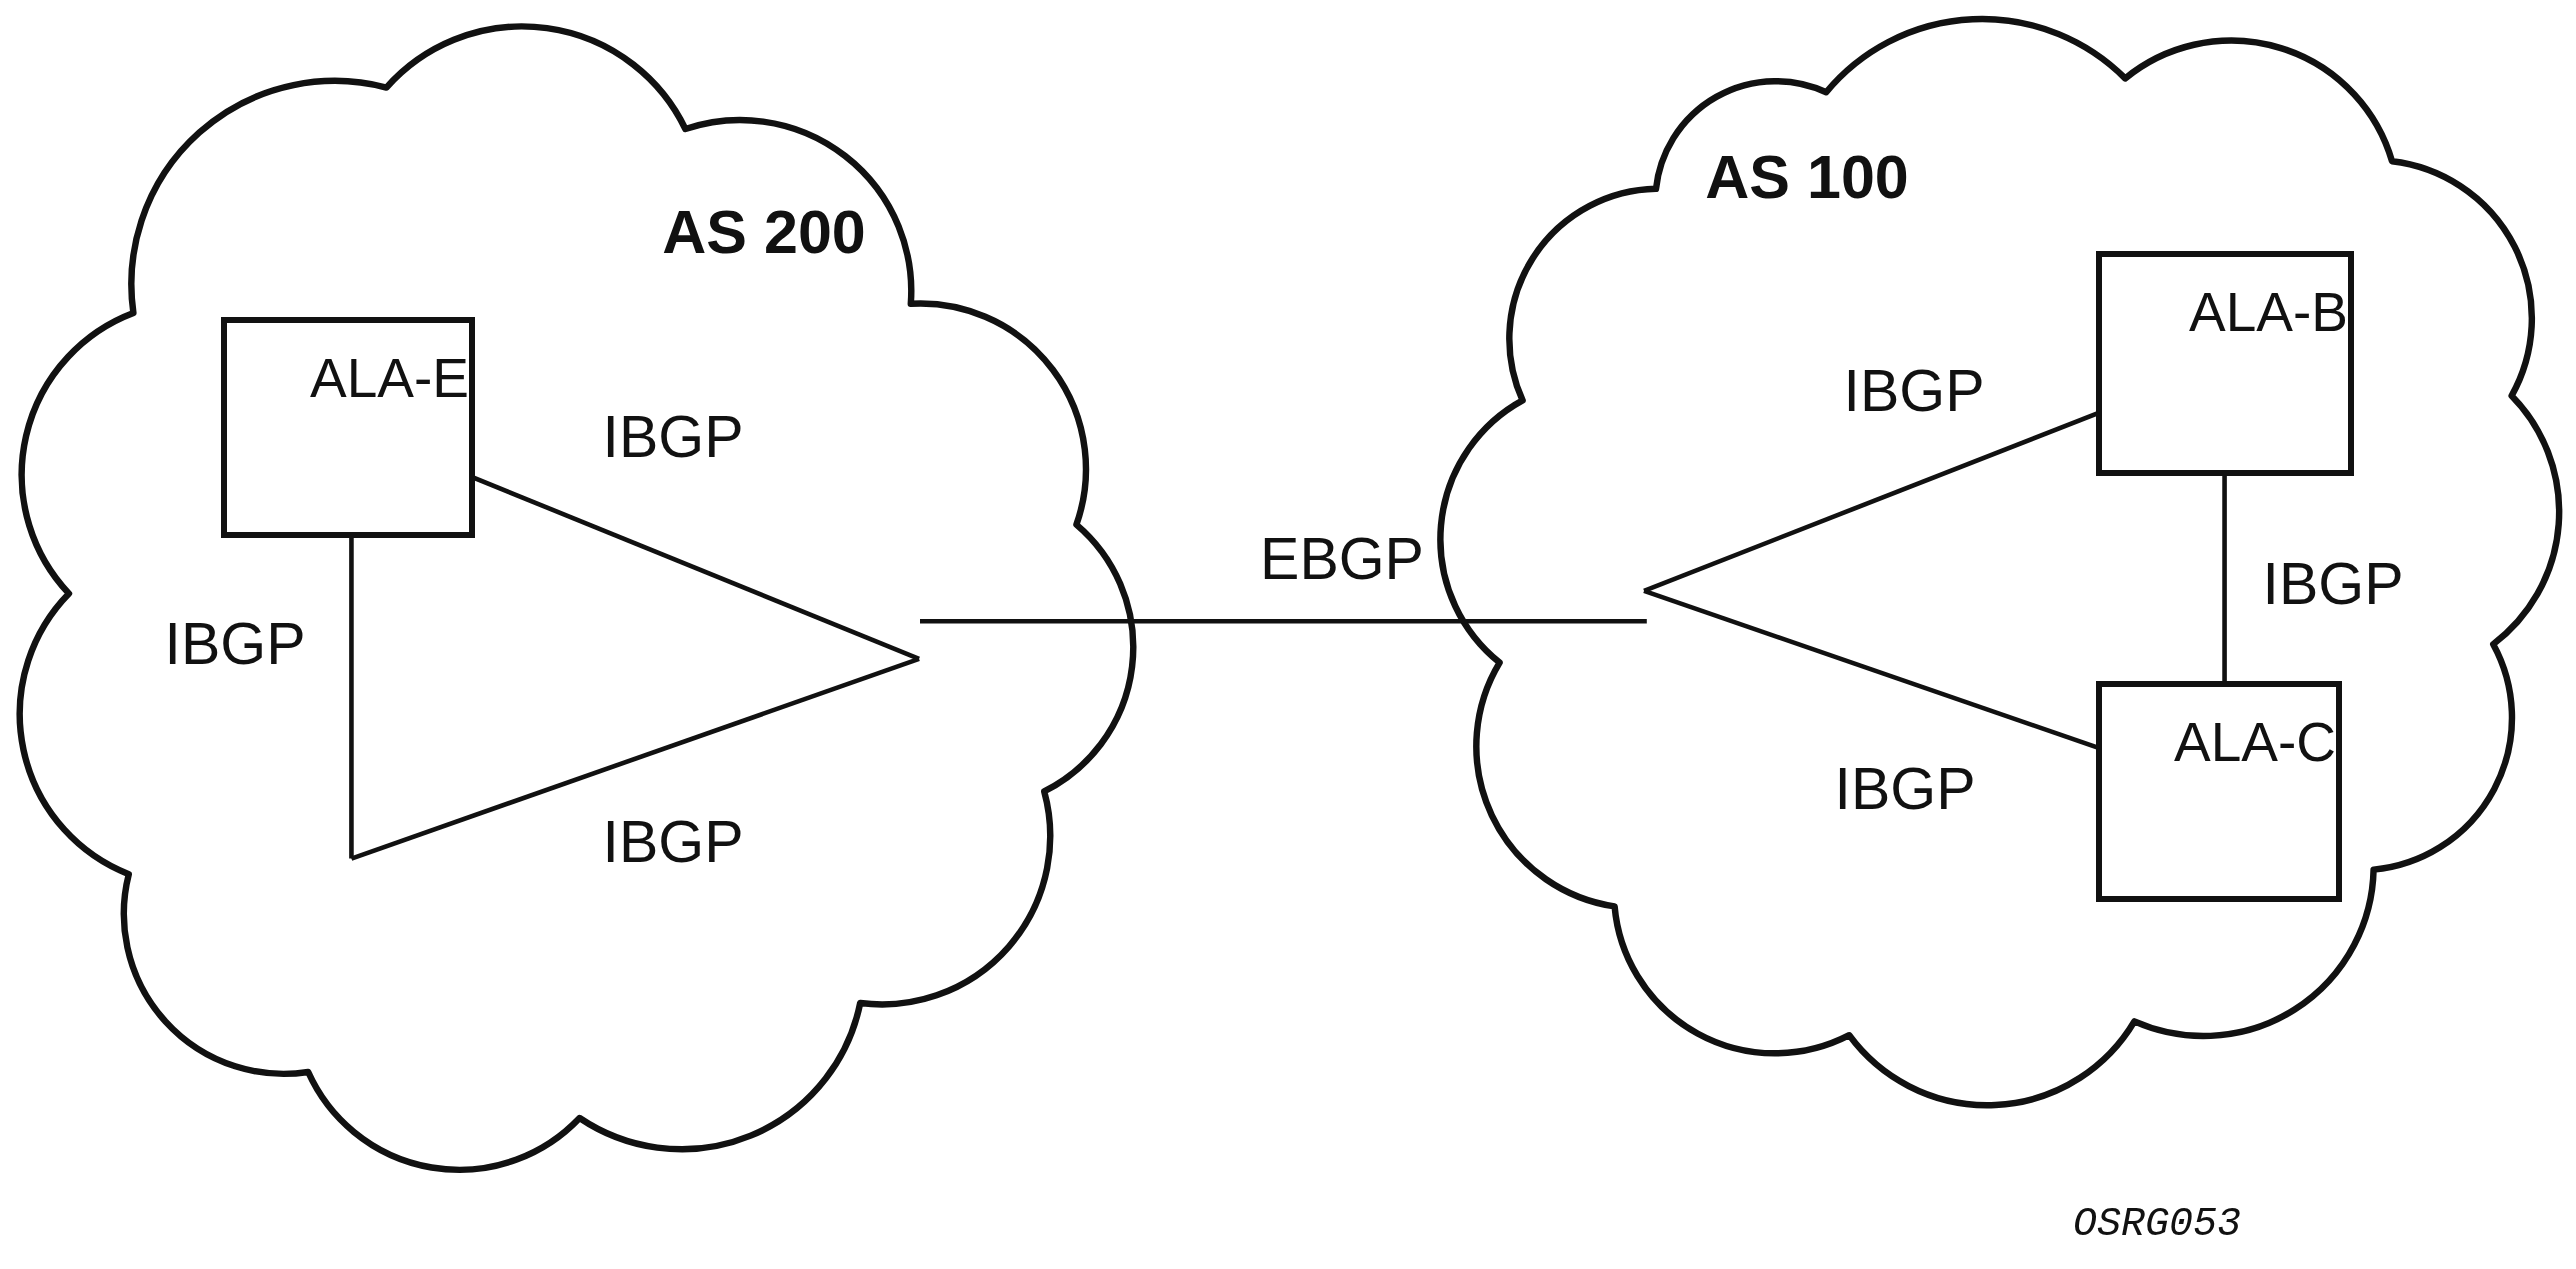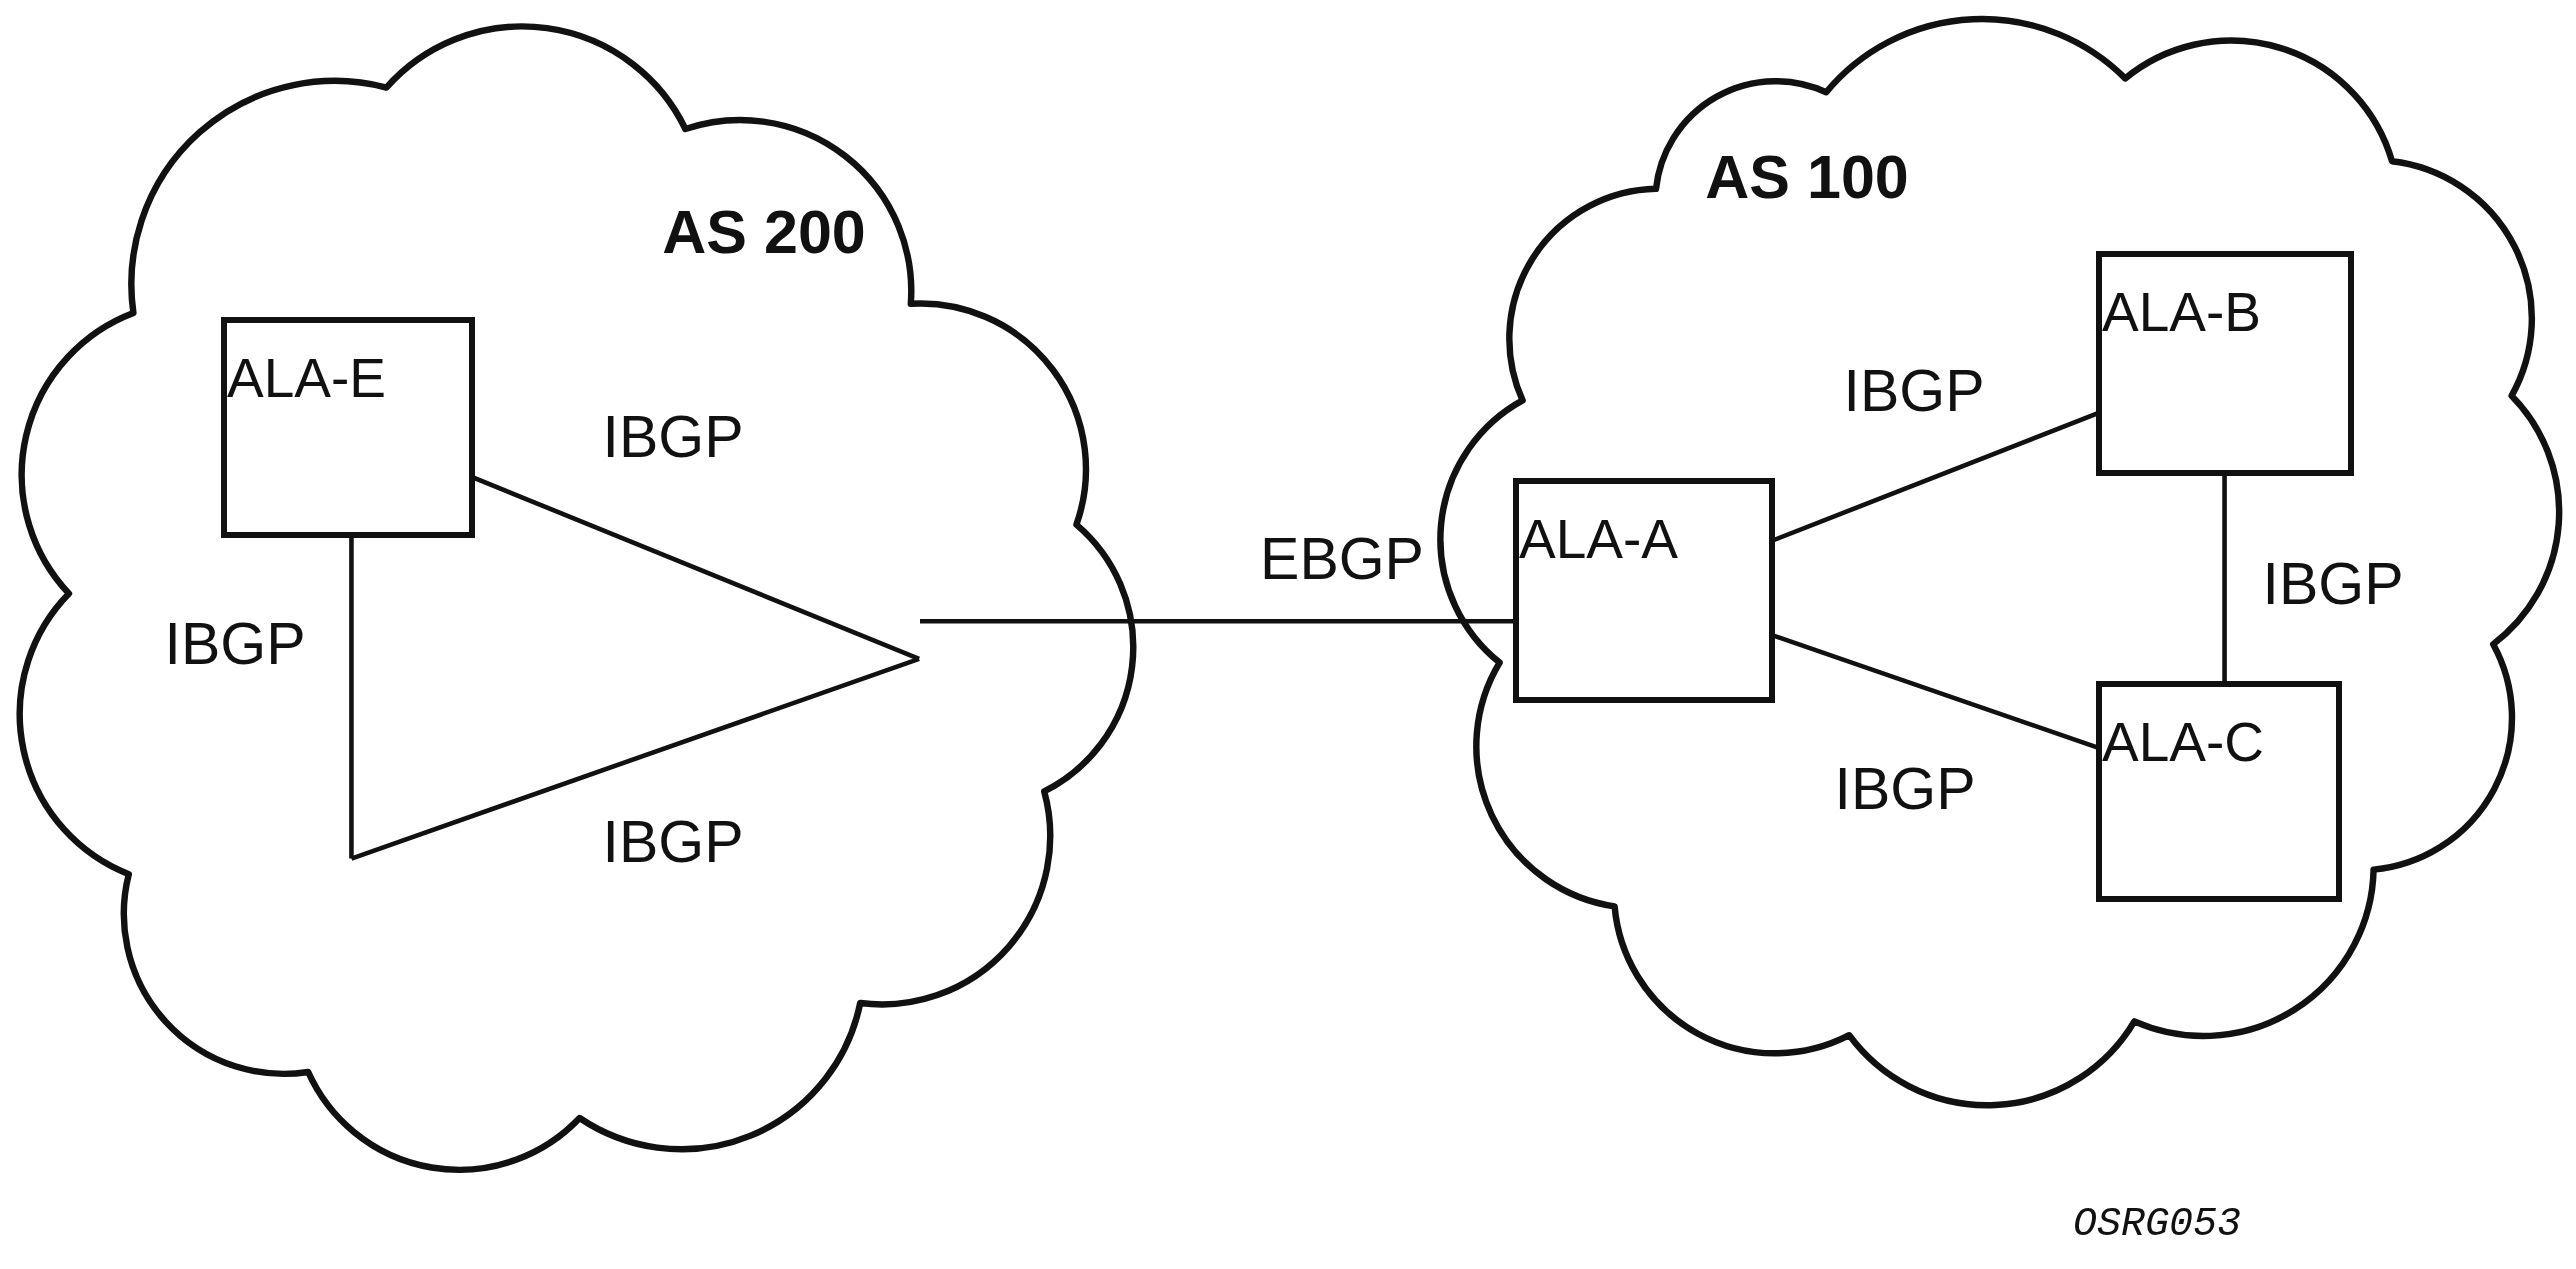--- a/index.html
+++ b/index.html
@@ -20,21 +20,21 @@
     position: absolute;
     left: 0;
     top: 0;
   }
   .node {
     position: absolute;
     box-sizing: border-box;
     background: #ffffff;
     border: 6.4px solid #111111;
     display: flex;
-    justify-content: flex-start;
+    justify-content: flex-end;
     align-items: flex-start;
     padding-top: 28px;
     font-size: 55px;
     line-height: 1;
     white-space: nowrap;
   }
   .link-label {
     position: absolute;
     transform: translate(-50%, -50%);
     font-size: 59px;
@@ -132,23 +132,20 @@
     <line class="link-line" x1="2418" y1="395" x2="2418" y2="860"></line>
   </svg>
 
   <div class="as-label" id="label-as-200">AS 200</div>
   <div class="as-label" id="label-as-100">AS 100</div>
 
   <div class="node" id="node-ala-e">
     <span>ALA-E</span>
   </div>
 
-  <div class="node" id="node-ala-a">
-    <span>ALA-A</span>
-  </div>
   <div class="node" id="node-ala-b">
     <span>ALA-B</span>
   </div>
   <div class="node" id="node-ala-c">
     <span>ALA-C</span>
   </div>
 
   <div class="link-label" id="label-ibgp-ef">IBGP</div>
   <div class="link-label" id="label-ibgp-ed">IBGP</div>
   <div class="link-label" id="label-ibgp-fd">IBGP</div>

